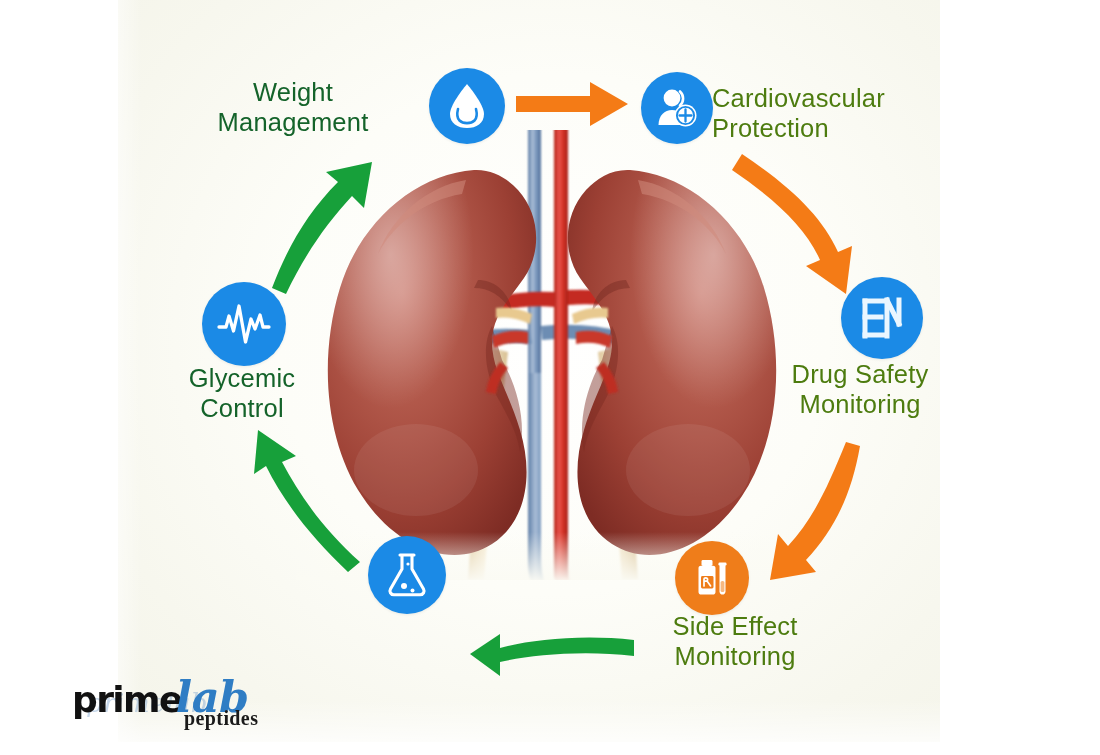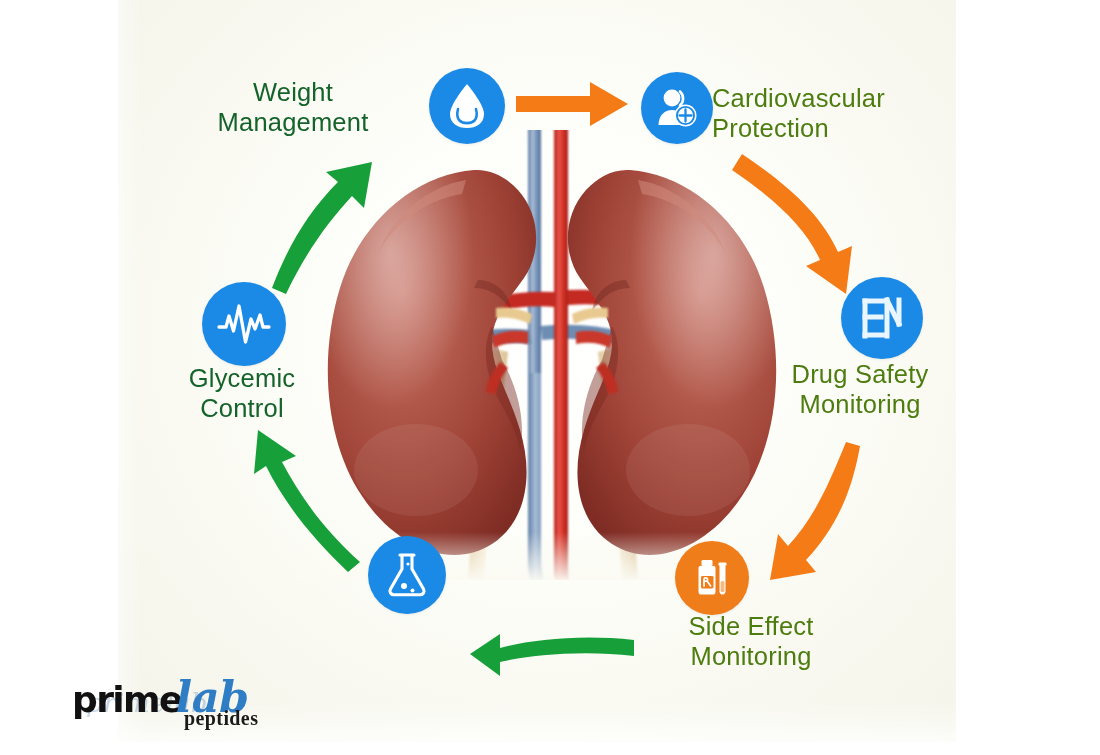--- a/index.html
+++ b/index.html
@@ -10,21 +10,20 @@
   }
   body {
     font-family: "Liberation Sans", sans-serif;
   }
   .stage {
     position: relative;
     width: 940px;
     height: 755px;
     background: #ffffff;
     overflow: hidden;
-    padding-left: 16px;
   }
   
   .canvas {
     position: absolute;
     left: 118px;
     top: 0px;
     width: 868px;
     height: 742px;
     background:
       radial-gradient(ellipse at 50% 45%, #ffffff 0%, #fdfdf8 45%, #f7f7ee 78%, #f4f4e9 100%);
@@ -94,21 +93,21 @@
   #node-weight-icon      { left: 429px; top: 68px; }
   #label-weight          { left: 168px; top: 78px; width: 250px; }
 
   #node-cardio-icon      { left: 641px; top: 72px; }
   #label-cardio          { left: 712px; top: 84px; width: 260px; text-align: left;}
 
   #node-drug-icon        { left: 841px; top: 277px; }
   #label-drug            { left: 758px; top: 360px; width: 204px; }
 
   #node-side-icon        { left: 675px; top: 541px; }
-  #label-side            { left: 640px; top: 612px; width: 222px; text-align: center; }
+  #label-side            { left: 624px; top: 612px; width: 222px; text-align: center; }
 
   #node-clinical-icon    { left: 368px; top: 536px; }
   #label-clinical        { left: 262px; top: 608px; width: 228px; }
 
   #node-glycemic-icon    { left: 202px; top: 282px; }
   #label-glycemic        { left: 152px; top: 364px; width: 180px; }
 
   
   .logo {
     position: absolute;

